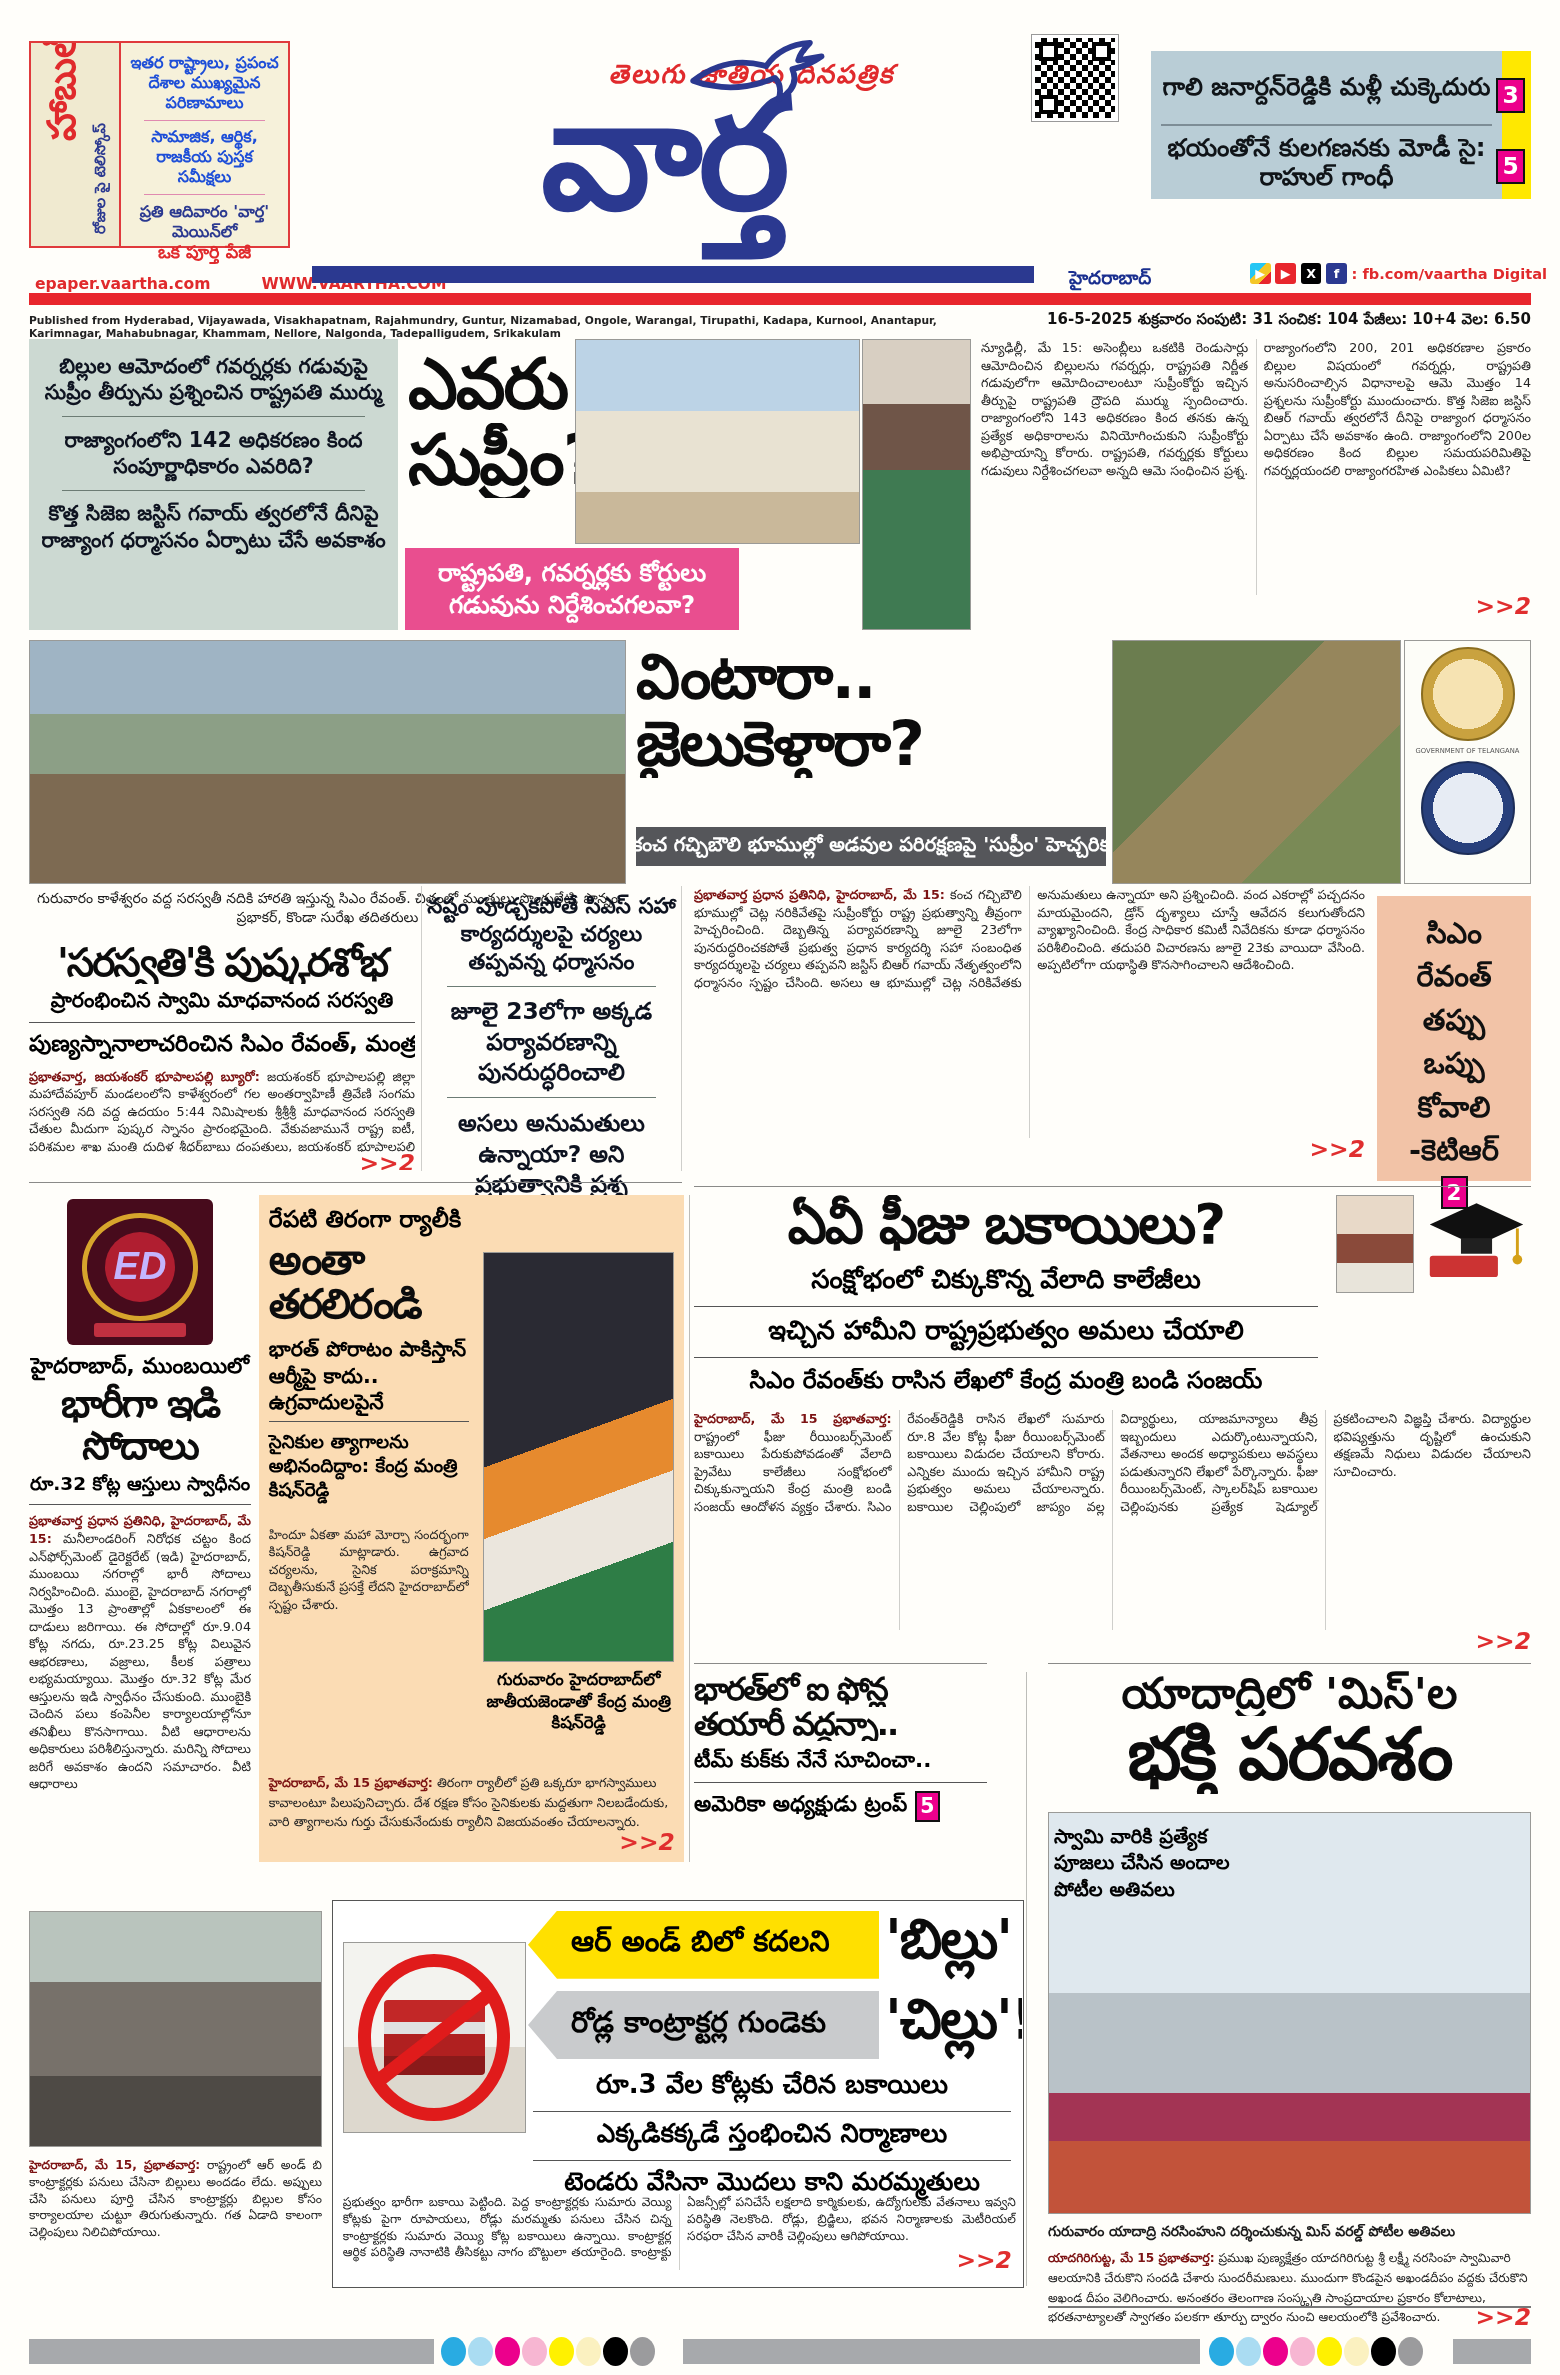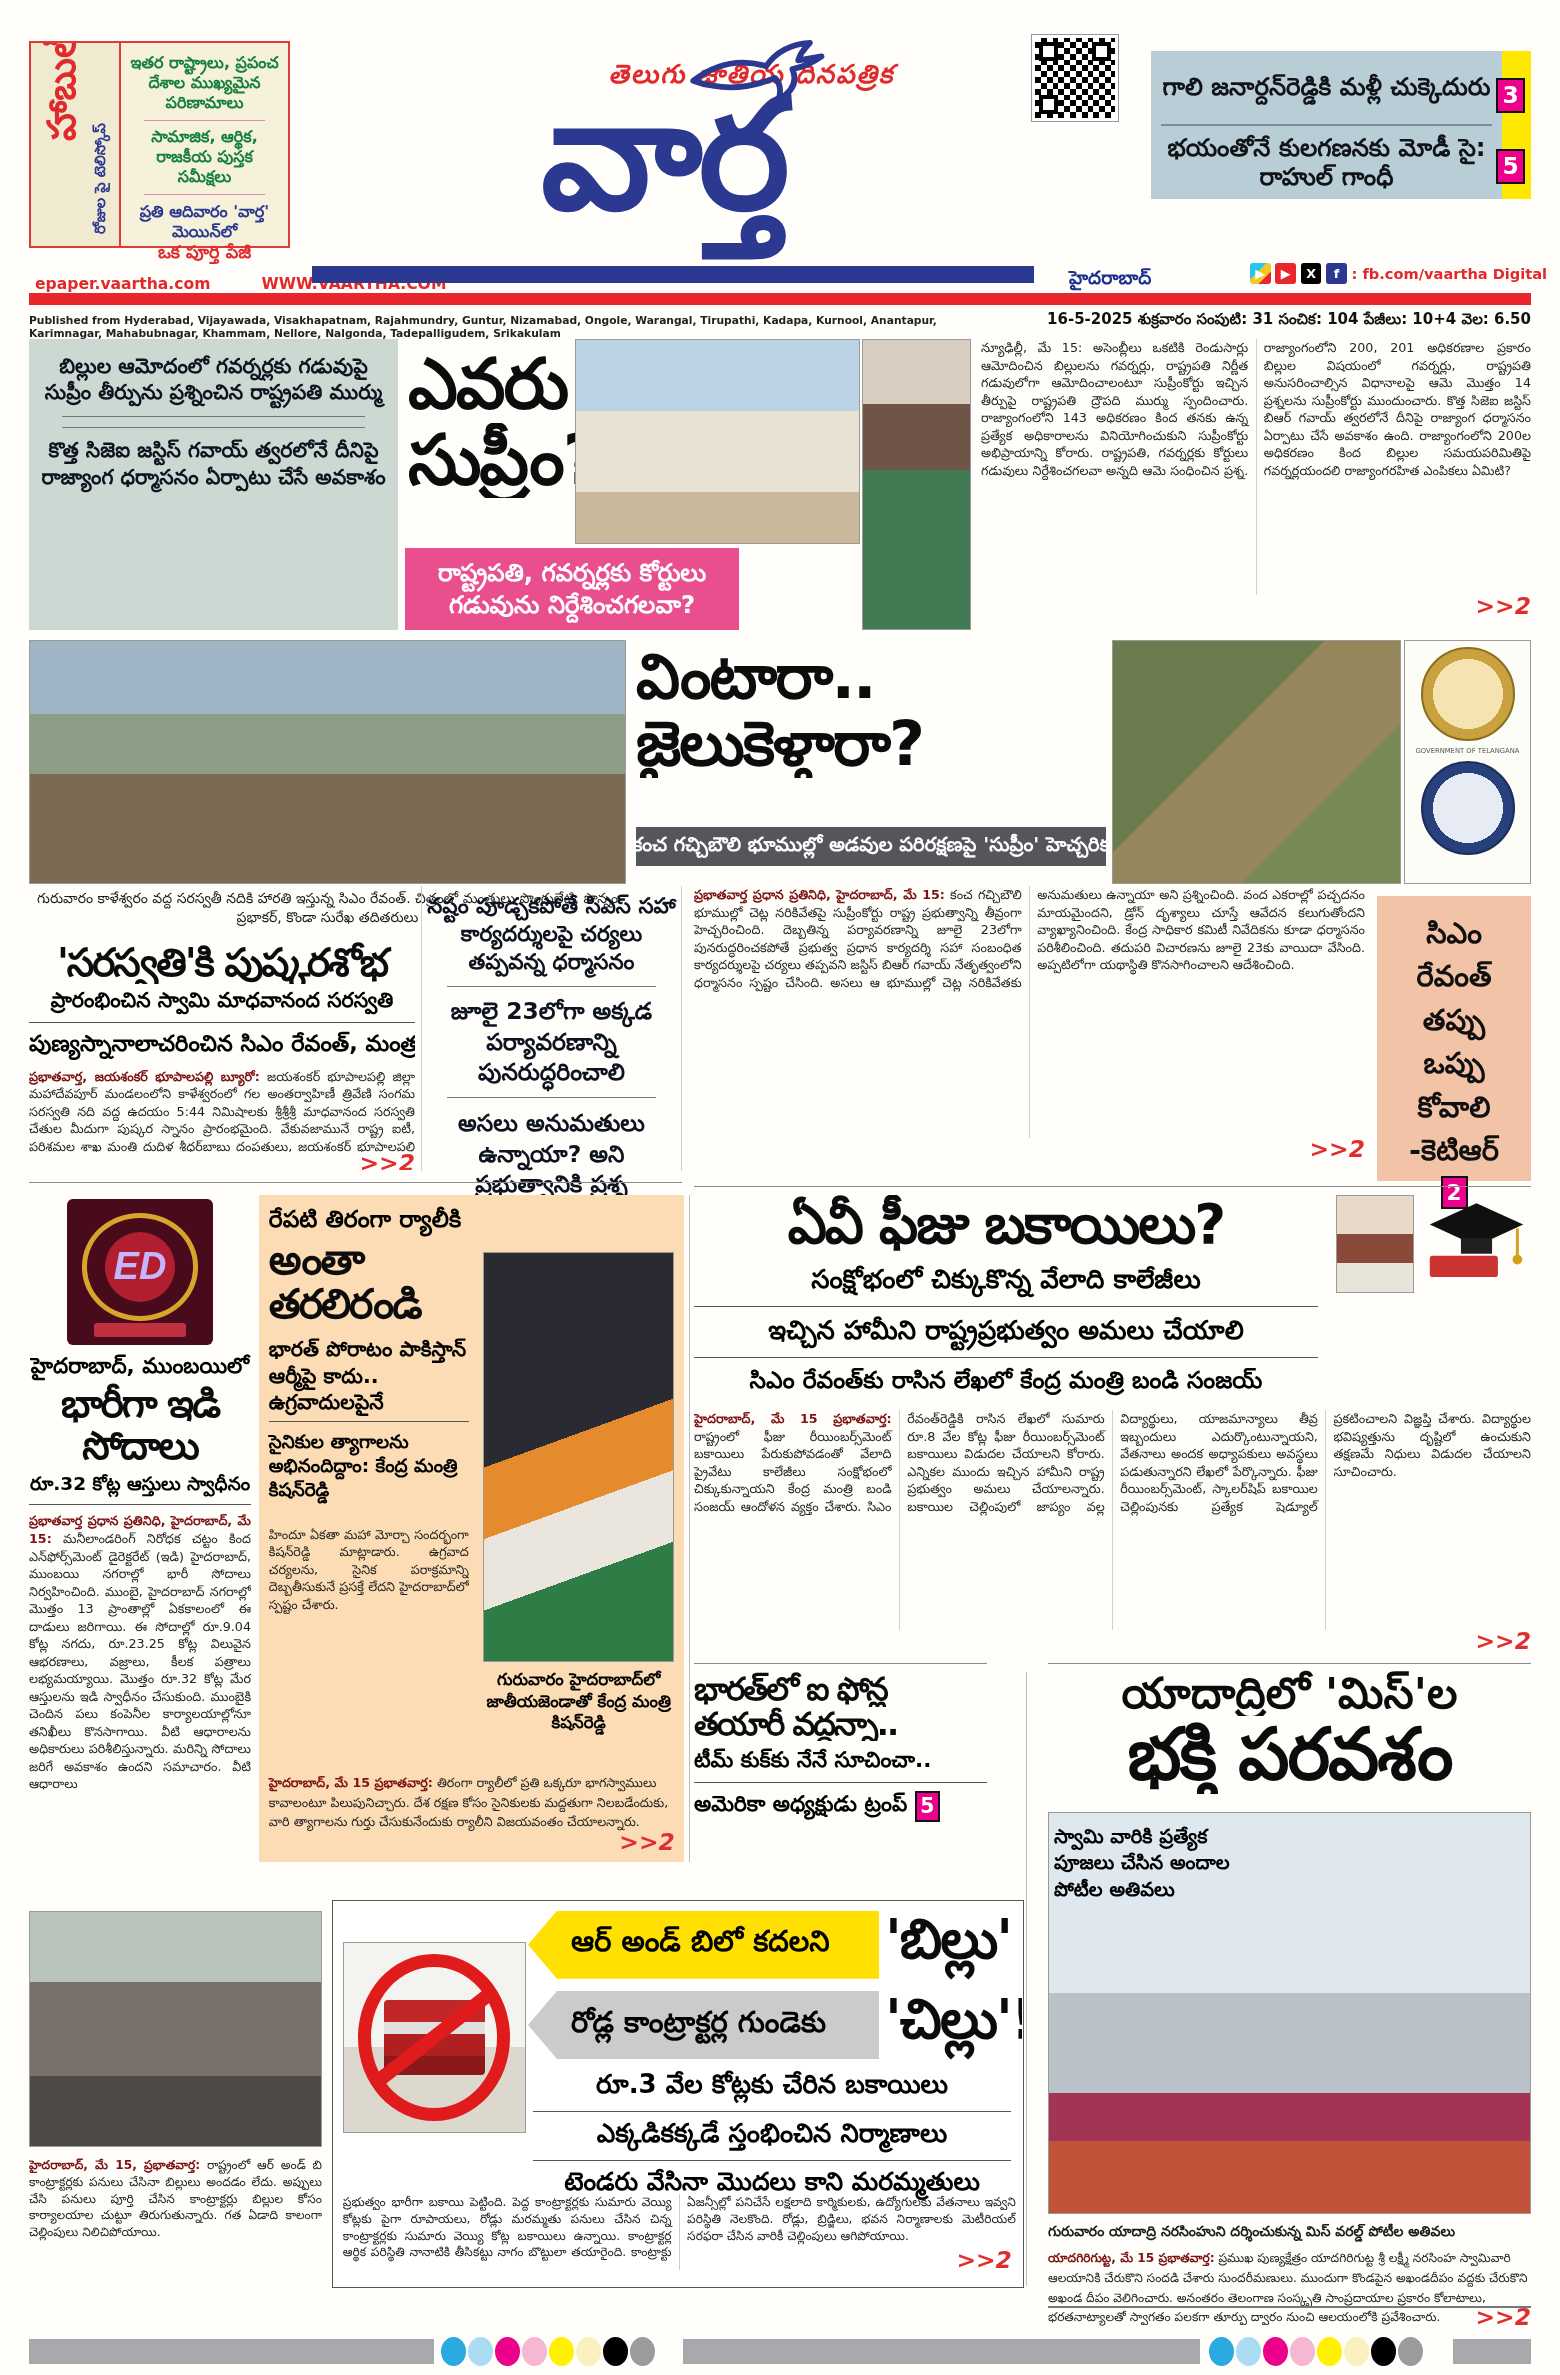--- a/index.html
+++ b/index.html
@@ -17,21 +17,21 @@
   .page-sq { display:inline-block; background:#ec008c; color:#fff; font-weight:bold; text-align:center; border:2px solid #111; }
   .rule { border:0; border-top:1px solid #8a8a88; }
 
   
   .promo-box { border:2.9px solid #e03a3c; background:#f6f1da; display:flex; }
   .promo-vert { width:90px; border-right:2px solid #e03a3c; position:relative; overflow:hidden; background:#f0ead0; }
   .promo-vert .vt { position:absolute; left:7.8px; top:98px; transform:rotate(-90deg); transform-origin:left top; color:#e02a2c; font-weight:bold; font-size:39px; white-space:nowrap; }
   .promo-vert .vs { position:absolute; left:60px; top:191px; transform:rotate(-90deg); transform-origin:left top; color:#2b3990; font-weight:bold; font-size:14.6px; white-space:nowrap; }
   .promo-main { flex:1; padding:9.8px 5.9px; text-align:center; }
   .promo-line { font-weight:bold; font-size:16px; line-height:1.25; }
-  .promo-line.g { color:#15803d;text-align:center; }
+  .promo-line.g { color:#1d4ed8;text-align:center; }
   .promo-line.b { color:#2b3990; }
   .promo-line.r { color:#e02a2c; font-size:17.6px; }
   .promo-sep { border:0; border-top:1px solid #e08ab0; margin:6.8px 17.6px; }
   .logo-tagline { color:#e02a2c; font-weight:bold; font-size:26px; letter-spacing:2px; font-style:italic; }
   .logo-main { color:#2b3990; font-weight:bold; font-size:154px; line-height:1.05; letter-spacing:-3.9px; }
   .blue-bar { background:#2b3990; }
   .red-bar { background:#e8262c; }
   .url-red { color:#e02a2c; font-weight:bold; font-size:15.6px; }
   .qr { background:
       repeating-linear-gradient(0deg,#000 0 5.9px,#fff 5.9px 11.7px),
@@ -154,20 +154,21 @@
   </div>
 
   <div class="abs red-bar" style="left:29px;top:293px;width:1502px;height:11.7px;"></div>
 
   <div class="abs publine" style="left:29px;top:314px;width:975px;">Published from Hyderabad, Vijayawada, Visakhapatnam, Rajahmundry, Guntur, Nizamabad, Ongole, Warangal, Tirupathi, Kadapa, Kurnool, Anantapur, Karimnagar, Mahabubnagar, Khammam, Nellore, Nalgonda, Tadepalligudem, Srikakulam</div>
   <div class="abs dateline" style="left:1014px;top:310px;width:517px;text-align:right;">16-5-2025 శుక్రవారం సంపుటి: 31 సంచిక: 104 పేజీలు: 10+4 వెల: 6.50</div>
 
   <div class="abs bullets-box" style="left:29px;top:339px;width:369px;height:291px;">
     <div class="bullet-item">బిల్లుల ఆమోదంలో గవర్నర్లకు గడువుపై సుప్రీం తీర్పును ప్రశ్నించిన రాష్ట్రపతి ముర్ము</div>
     <hr class="bullet-sep">
+    <div class="bullet-item">రాజ్యాంగంలోని 142 అధికరణం కింద సంపూర్ణాధికారం ఎవరిది?</div>
     <hr class="bullet-sep">
     <div class="bullet-item">కొత్త సిజెఐ జస్టిస్ గవాయ్ త్వరలోనే దీనిపై రాజ్యాంగ ధర్మాసనం ఏర్పాటు చేసే అవకాశం</div>
   </div>
 
   <div class="abs" style="left:408px;top:347px;width:322px;height:195px;overflow:hidden;">
     <div class="huge-head nowrap" style="font-size:70px;">ఎవరు</div>
     <div class="huge-head nowrap" style="font-size:70px;">సుప్రీం?</div>
   </div>
 
   <div class="abs pink-kicker" style="left:405px;top:548px;width:334px;height:82px;">రాష్ట్రపతి, గవర్నర్లకు కోర్టులు గడువును నిర్దేశించగలవా?</div>

